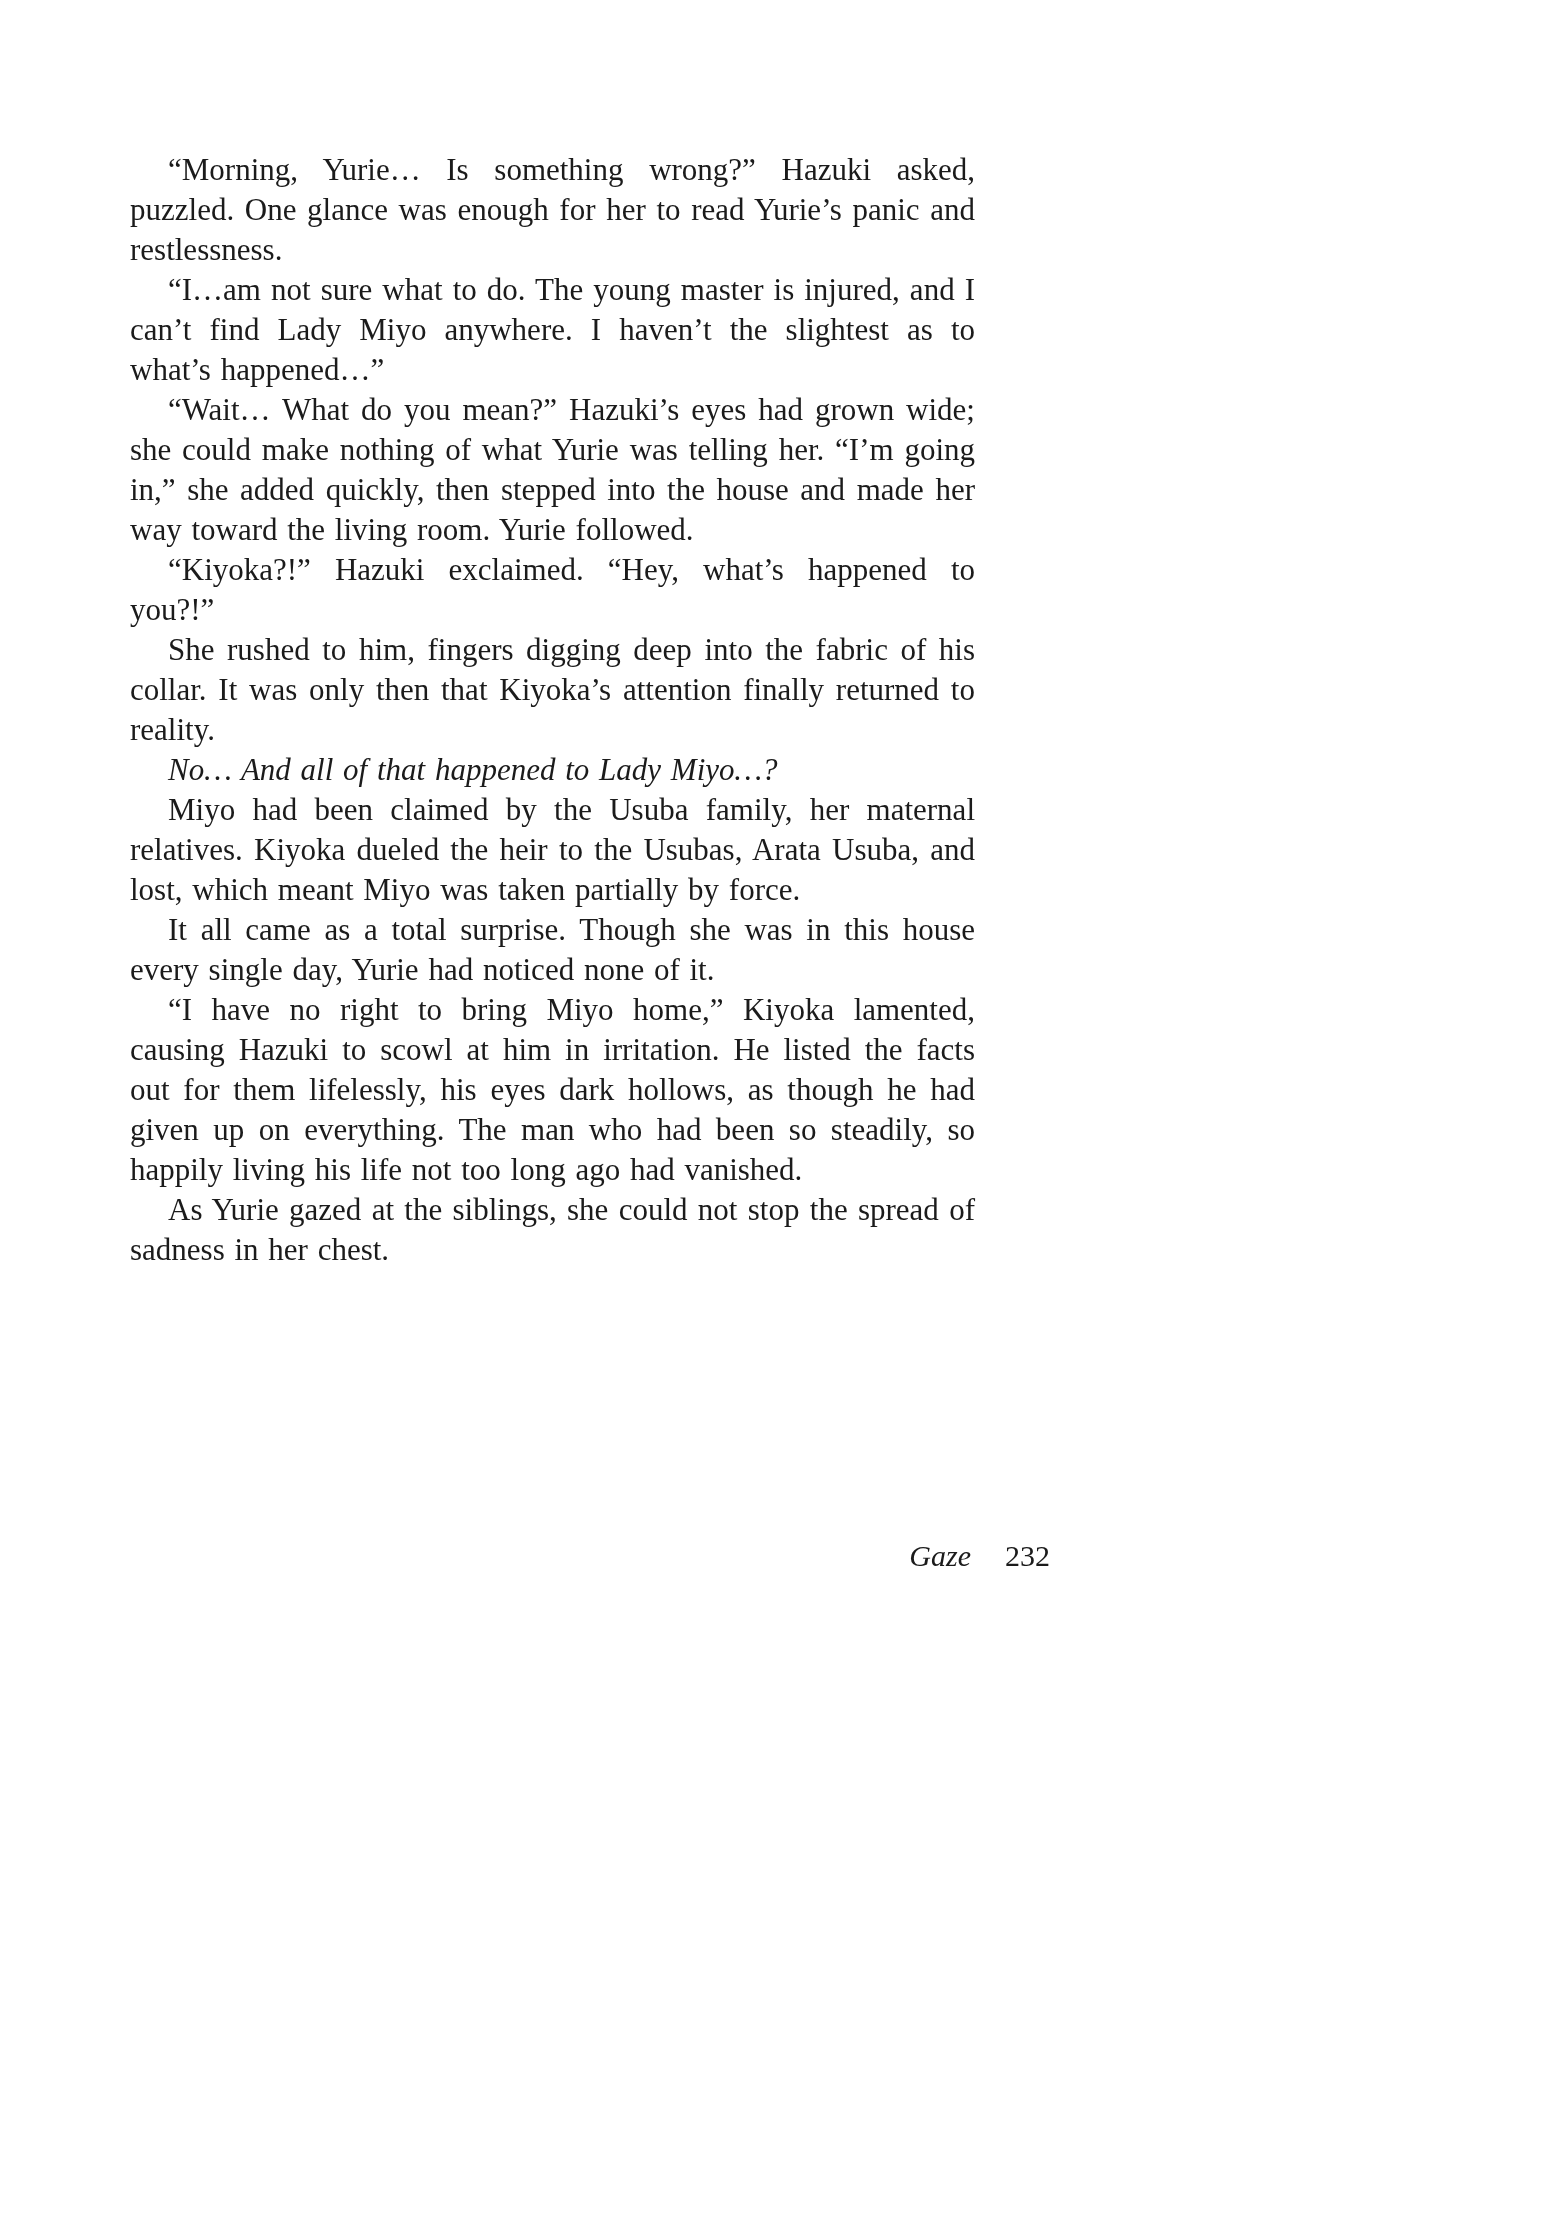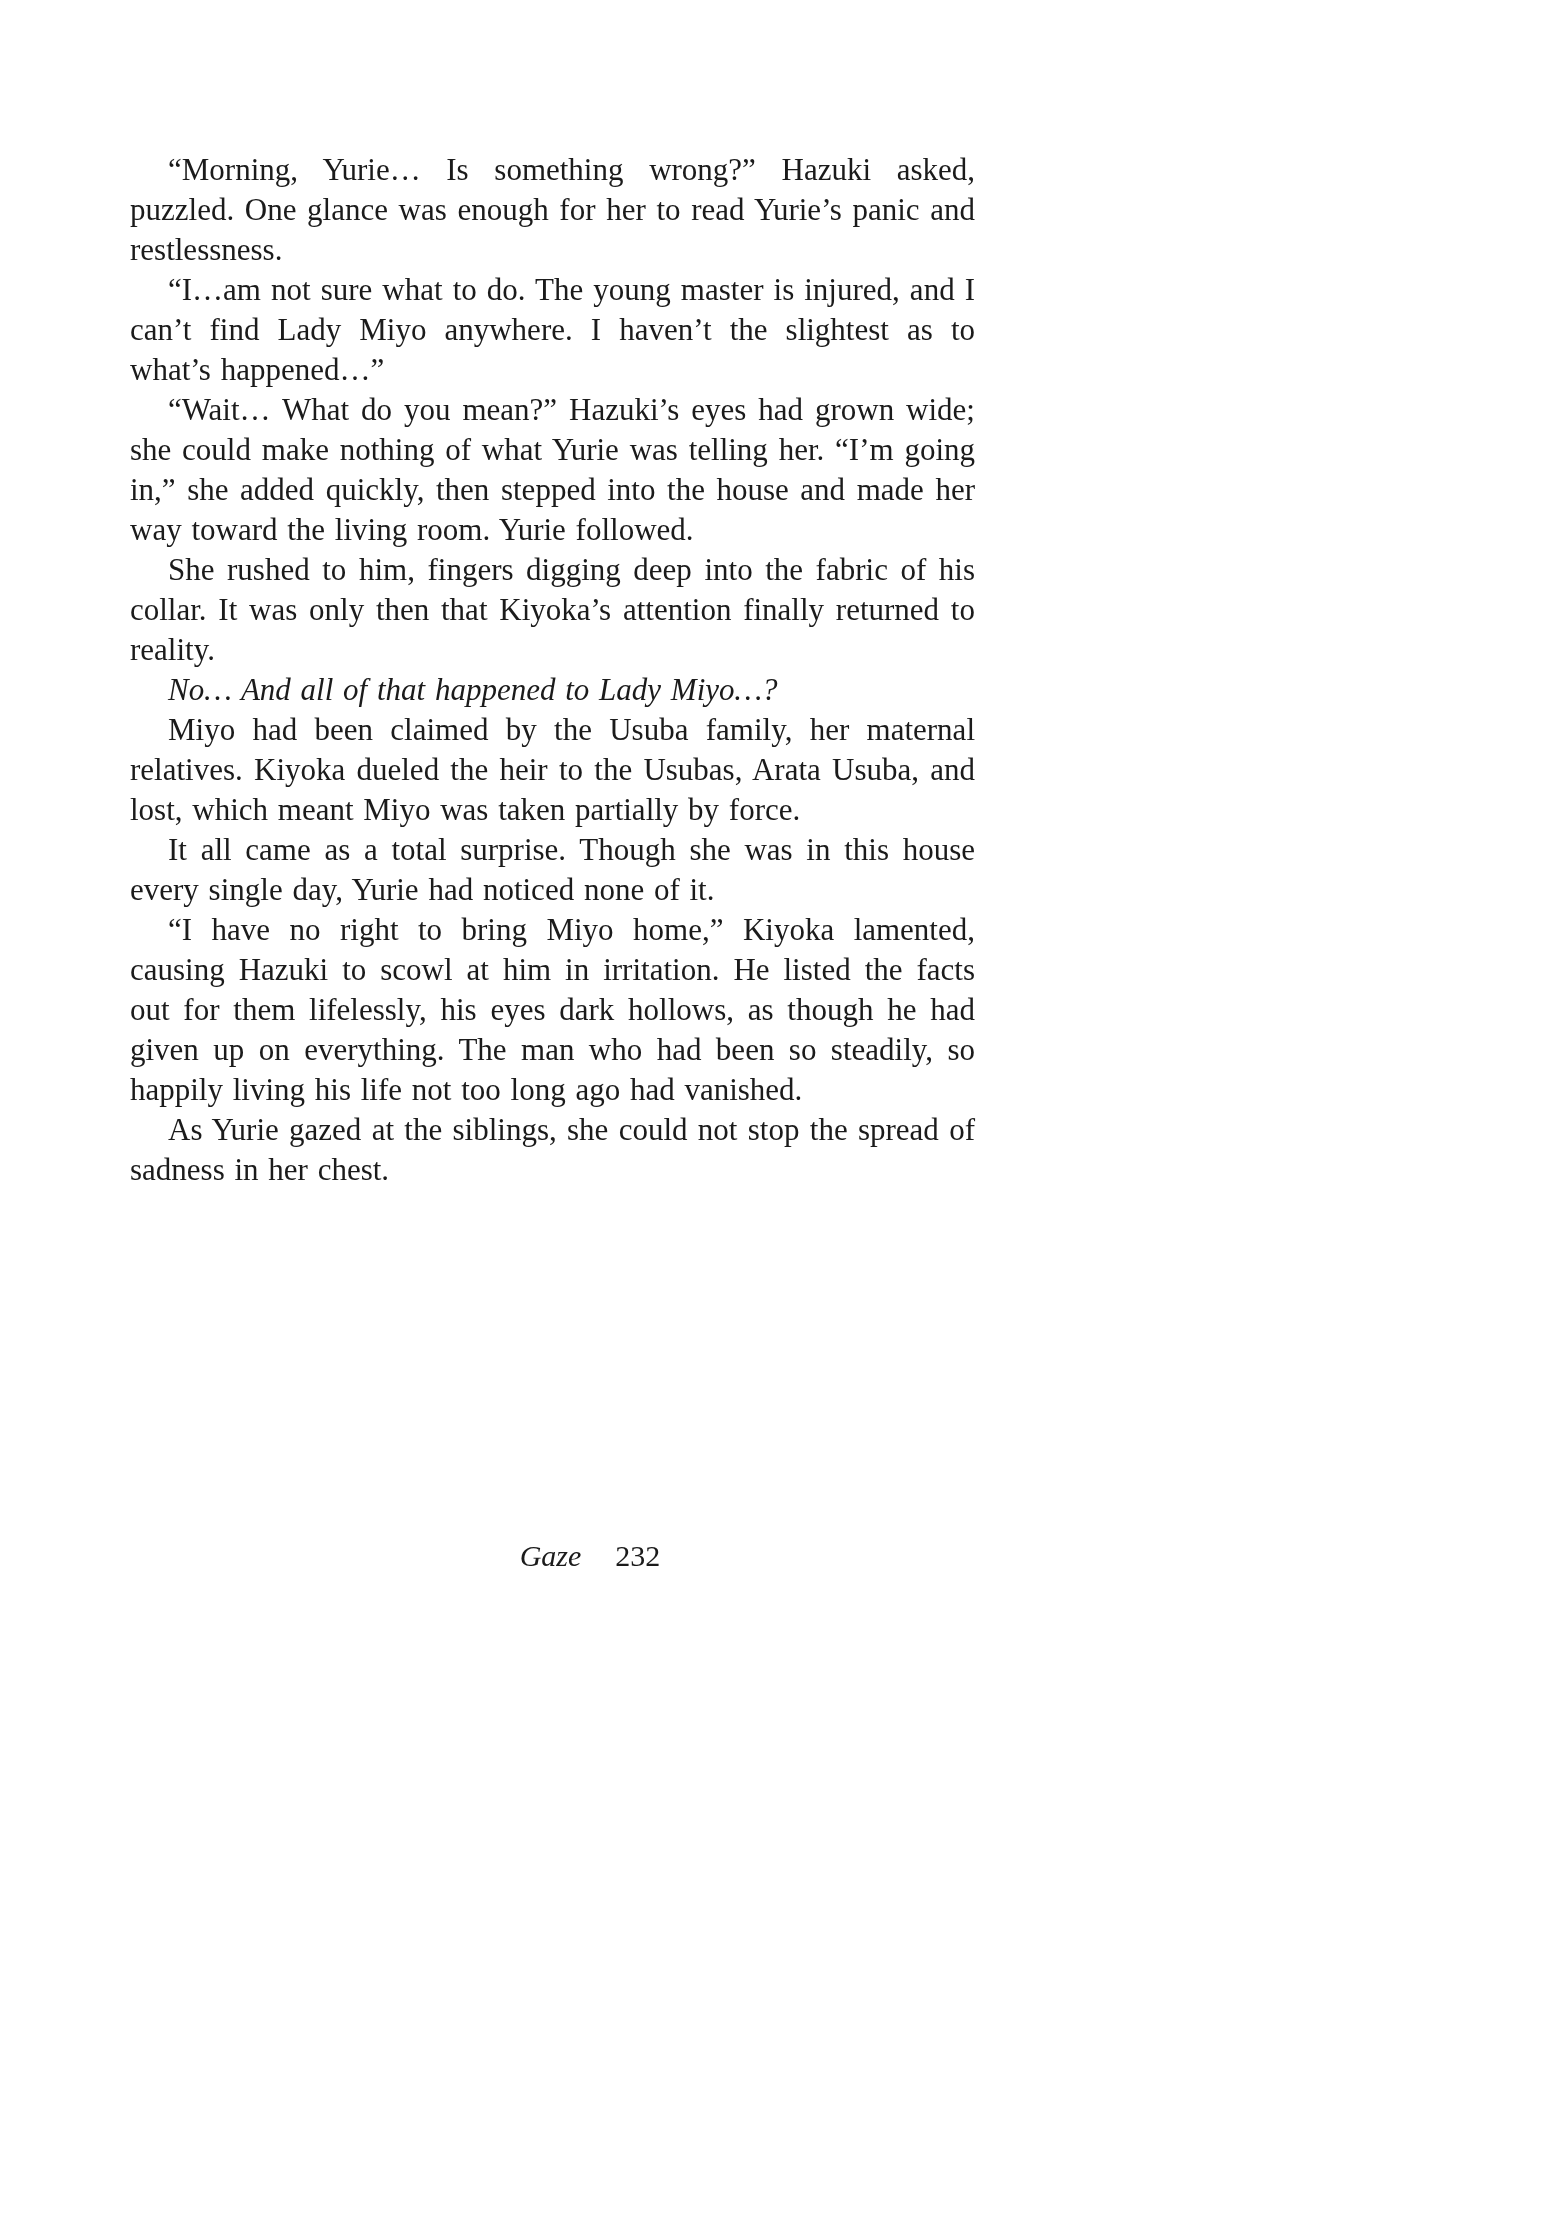--- a/index.html
+++ b/index.html
@@ -32,39 +32,40 @@
     color: #1b1b1b;
   }
   .para.italic {
     font-style: italic;
   }
   .footer {
     position: absolute;
     left: 130px;
     top: 1537px;
     width: 920px;
-    text-align: center;
+    text-align: right;
     font-size: 30px;
     line-height: 38px;
     color: #1b1b1b;
   }
   .footer .chapter {
     font-style: italic;
     margin-right: 34px;
   }
 </style>
 </head>
 <body>
 
 <div class="page">
 
   <div class="text-block">
     <p class="para">“Morning, Yurie… Is something wrong?” Hazuki asked, puzzled. One glance was enough for her to read Yurie’s panic and restlessness.</p>
     <p class="para">“I…am not sure what to do. The young master is injured, and I can’t find Lady Miyo anywhere. I haven’t the slightest as to what’s happened…”</p>
     <p class="para">“Wait… What do you mean?” Hazuki’s eyes had grown wide; she could make nothing of what Yurie was telling her. “I’m going in,” she added quickly, then stepped into the house and made her way toward the living room. Yurie followed.</p>
+    <p class="para">“Kiyoka?!” Hazuki exclaimed. “Hey, what’s happened to you?!”</p>
     <p class="para">She rushed to him, fingers digging deep into the fabric of his collar. It was only then that Kiyoka’s attention finally returned to reality.</p>
     <p class="para italic">No… And all of that happened to Lady Miyo…?</p>
     <p class="para">Miyo had been claimed by the Usuba family, her maternal relatives. Kiyoka dueled the heir to the Usubas, Arata Usuba, and lost, which meant Miyo was taken partially by force.</p>
     <p class="para">It all came as a total surprise. Though she was in this house every single day, Yurie had noticed none of it.</p>
     <p class="para">“I have no right to bring Miyo home,” Kiyoka lamented, causing Hazuki to scowl at him in irritation. He listed the facts out for them lifelessly, his eyes dark hollows, as though he had given up on everything. The man who had been so steadily, so happily living his life not too long ago had vanished.</p>
     <p class="para">As Yurie gazed at the siblings, she could not stop the spread of sadness in her chest.</p>
   </div>
 
   <div class="footer">
     <span class="chapter">Gaze</span><span>232</span>

